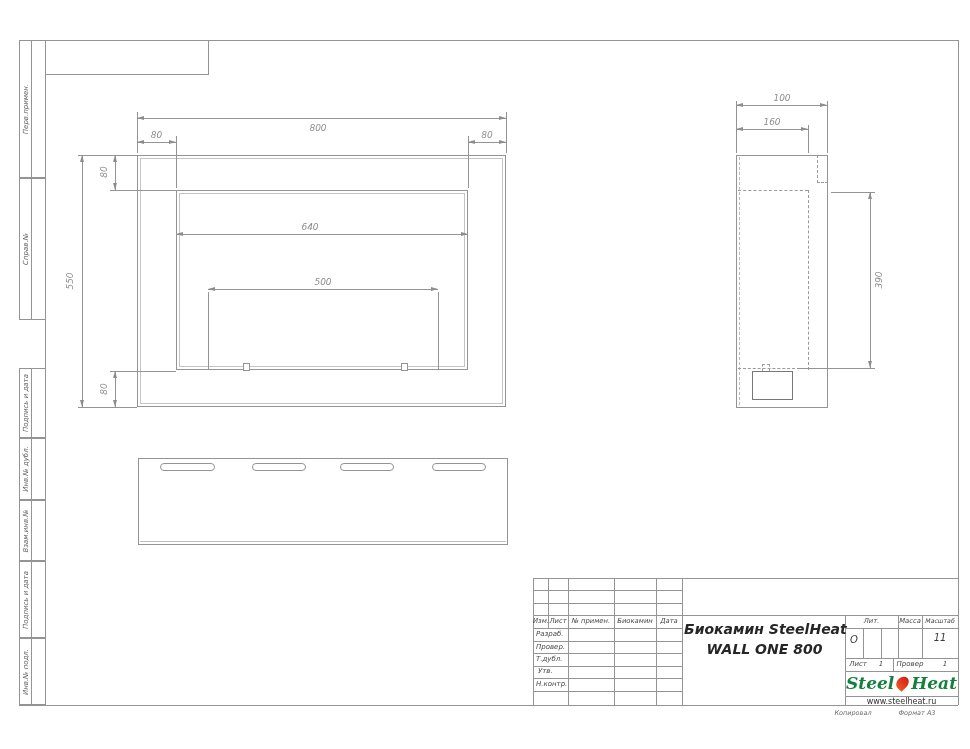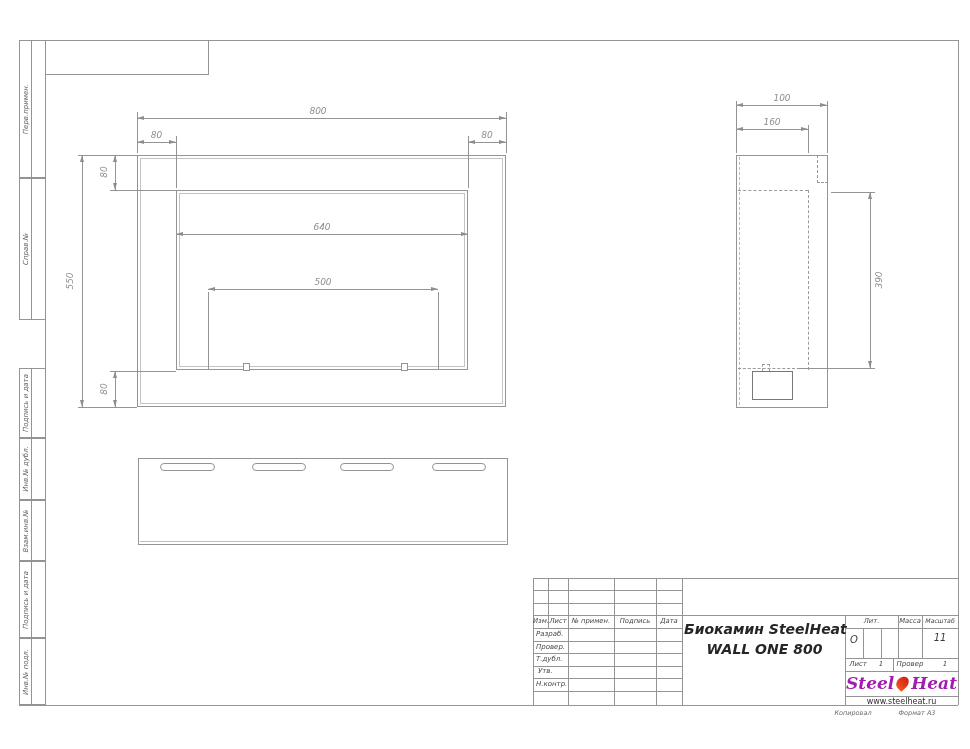--- a/index.html
+++ b/index.html
@@ -29,21 +29,21 @@
   .tbt{position:absolute;font:italic 6.8px "DejaVu Sans",sans-serif;color:#474747;
        text-align:center;white-space:nowrap}
   .tbl{position:absolute;font:italic 7px "DejaVu Sans",sans-serif;color:#474747;white-space:nowrap}
   .tbv{position:absolute;font:italic 10px "DejaVu Sans",sans-serif;color:#3c3c3c;
        text-align:center;white-space:nowrap}
   .ttl{position:absolute;left:684px;width:161px;text-align:center;white-space:nowrap;
        font:italic 600 14px "DejaVu Sans",sans-serif;color:#262626}
   .slot{position:absolute;height:8px;border:1px solid #949494;border-radius:4px}
   .logo-row{position:absolute;left:845px;top:671px;width:113px;height:24px;display:flex;
             align-items:center;justify-content:center;gap:2px}
-  .logo-word{font:italic bold 17px "DejaVu Serif",serif;color:#a21caf;white-space:nowrap}
+  .logo-word{font:italic bold 17px "DejaVu Serif",serif;color:#15803d;white-space:nowrap}
   .flame{display:inline-block;width:11px;height:14px;margin:0 1px;
          background:linear-gradient(180deg,#f0541f 0%,#d21f1b 100%);
          border-radius:0 50% 50% 50%;transform:rotate(-135deg)}
   .www{position:absolute;left:845px;top:697px;width:113px;text-align:center;
        font:8px "DejaVu Sans",sans-serif;color:#2e2e2e;white-space:nowrap}
   .foot{position:absolute;font:italic 6.5px "DejaVu Sans",sans-serif;color:#6a6a6a;
         text-align:center;white-space:nowrap;width:70px}
 </style>
 </head>
 <body>
@@ -92,21 +92,21 @@
   <div class="box" style="left:176px;top:190px;width:292px;height:180px"></div>
   <div class="box2" style="left:179px;top:193px;width:286px;height:174px"></div>
   <div class="box" style="left:243px;top:363px;width:7px;height:8px;background:#fff"></div>
   <div class="box" style="left:401px;top:363px;width:7px;height:8px;background:#fff"></div>
 
   <div class="vl" style="left:137px;top:112px;height:41px"></div>
   <div class="vl" style="left:506px;top:112px;height:41px"></div>
   <div class="hl" style="left:137px;top:118px;width:369px"></div>
   <div class="arr al" style="left:137px;top:116px"></div>
   <div class="arr ar" style="left:499px;top:116px"></div>
-  <div class="dim" style="left:288px;top:106px;width:60px">800</div>
+  <div class="dim" style="left:288px;top:123px;width:60px">800</div>
 
   <div class="vl" style="left:176px;top:136px;height:52px"></div>
   <div class="vl" style="left:468px;top:136px;height:52px"></div>
   <div class="hl" style="left:137px;top:142px;width:39px"></div>
   <div class="arr al" style="left:137px;top:140px"></div>
   <div class="arr ar" style="left:169px;top:140px"></div>
   <div class="dim" style="left:138px;top:130px;width:37px">80</div>
   <div class="hl" style="left:468px;top:142px;width:38px"></div>
   <div class="arr al" style="left:468px;top:140px"></div>
   <div class="arr ar" style="left:499px;top:140px"></div>
@@ -128,21 +128,21 @@
   <div class="dimv" style="left:55px;top:276px">550</div>
 
   <div class="vl" style="left:115px;top:371px;height:36px"></div>
   <div class="arr au" style="left:113px;top:371px"></div>
   <div class="arr ad" style="left:113px;top:400px"></div>
   <div class="dimv" style="left:89px;top:384px">80</div>
 
   <div class="hl" style="left:176px;top:234px;width:292px"></div>
   <div class="arr al" style="left:176px;top:232px"></div>
   <div class="arr ar" style="left:461px;top:232px"></div>
-  <div class="dim" style="left:292px;top:222px;width:60px">640</div>
+  <div class="dim" style="left:280px;top:222px;width:60px">640</div>
 
   <div class="vl" style="left:208px;top:292px;height:78px"></div>
   <div class="vl" style="left:438px;top:292px;height:78px"></div>
   <div class="hl" style="left:208px;top:289px;width:230px"></div>
   <div class="arr al" style="left:208px;top:287px"></div>
   <div class="arr ar" style="left:431px;top:287px"></div>
   <div class="dim" style="left:293px;top:277px;width:60px">500</div>
 
   <div class="box" style="left:736px;top:155px;width:92px;height:253px"></div>
   <div class="dv" style="left:739px;top:157px;height:248px;border-left-color:#bdbdbd"></div>
@@ -203,21 +203,21 @@
   <div class="vl" style="left:863px;top:628px;height:30px"></div>
   <div class="vl" style="left:881px;top:628px;height:30px"></div>
   <div class="hl" style="left:845px;top:658px;width:113px"></div>
   <div class="vl" style="left:893px;top:658px;height:13px"></div>
   <div class="hl" style="left:845px;top:671px;width:113px"></div>
   <div class="hl" style="left:845px;top:696px;width:113px"></div>
 
   <div class="tbt" style="left:533px;top:617px;width:15px">Изм.</div>
   <div class="tbt" style="left:548px;top:617px;width:20px">Лист</div>
   <div class="tbt" style="left:568px;top:617px;width:46px">№ примен.</div>
-  <div class="tbt" style="left:614px;top:617px;width:42px">Подпись</div>
+  <div class="tbt" style="left:614px;top:617px;width:42px">Биокамин</div>
   <div class="tbt" style="left:656px;top:617px;width:26px">Дата</div>
 
   <div class="tbl" style="left:536px;top:630px">Разраб.</div>
   <div class="tbl" style="left:536px;top:643px">Провер.</div>
   <div class="tbl" style="left:536px;top:655px">Т.дубл.</div>
   <div class="tbl" style="left:536px;top:680px">Н.контр.</div>
   <div class="tbl" style="left:538px;top:667px">Утв.</div>
 
   <div class="ttl" style="top:621px">Биокамин SteelHeat</div>
   <div class="ttl" style="top:641px">WALL ONE 800</div>

